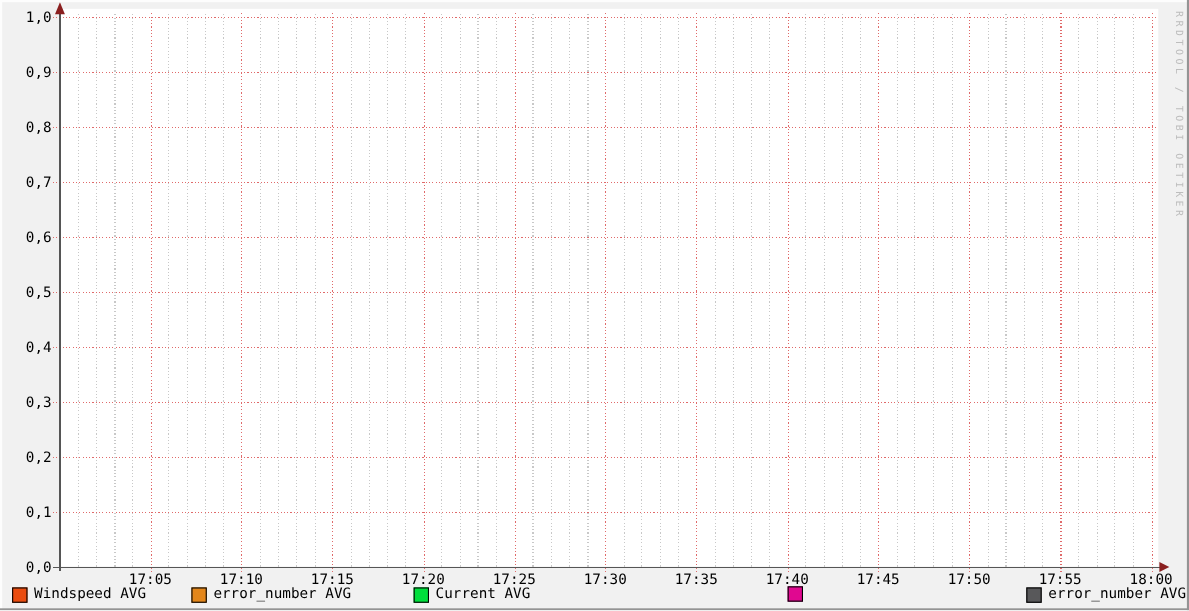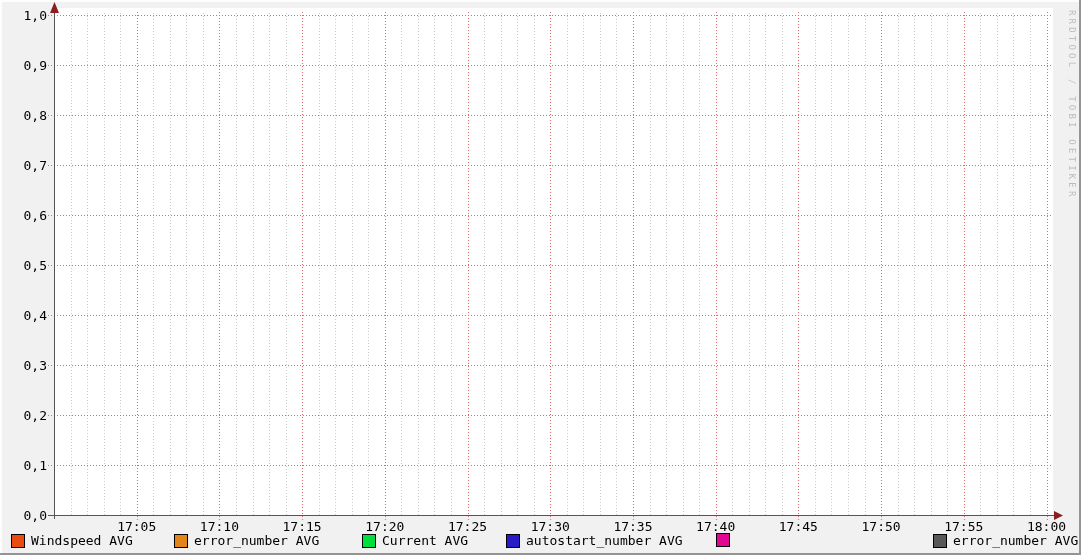--- a/index.html
+++ b/index.html
@@ -148,18 +148,17 @@
     <g id="g-border">
         <rect x="0" y="0" width="1081" height="2" fill="#fdfdfd"></rect>
         <rect x="0" y="0" width="2" height="555" fill="#fdfdfd"></rect>
         <rect x="0" y="553" width="1081" height="2" fill="#949494"></rect>
         <rect x="1079" y="0" width="2" height="555" fill="#949494"></rect>
       </g>
   </svg>
   <div class="legend-layer" id="legend">
       <div class="legend-item" style="left: 11px;"><span class="swatch" style="background: rgb(234, 76, 15);"></span><span>Windspeed AVG</span></div>
       <div class="legend-item" style="left: 174px;"><span class="swatch" style="background: rgb(227, 134, 26);"></span><span>error_number AVG</span></div>
-      <div class="legend-item" style="left: 336px; padding-left: 26px;"><span class="swatch" style="background: rgb(0, 223, 60);"></span><span>Current AVG</span></div>
-      <div class="legend-item" style="left: 506px;"><span class="swatch" style="background: rgb(42, 27, 200);"></span><span>autostart_number AVG</span></div>
+      <div class="legend-item" style="left: 350px; padding-left: 26px;"><span class="swatch" style="background: rgb(0, 223, 60);"></span><span>Current AVG</span></div>
       <div class="legend-item" style="left: 716px;"><span class="swatch" style="background: rgb(224, 8, 144);"></span></div>
       <div class="legend-item" style="left: 933px;"><span class="swatch" style="background: rgb(88, 88, 90);"></span><span>error_number AVG</span></div>
     </div>
 </div>
 
 </body></html>

